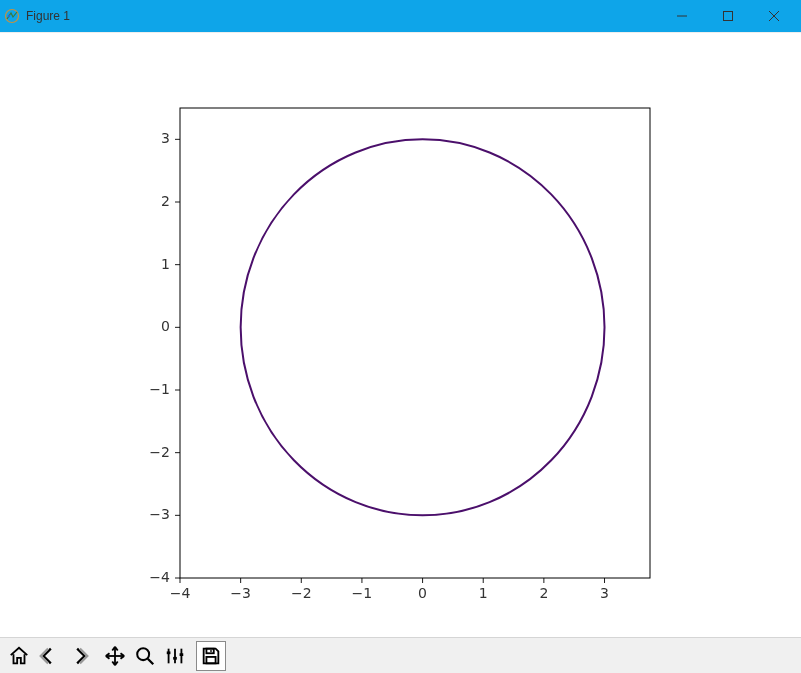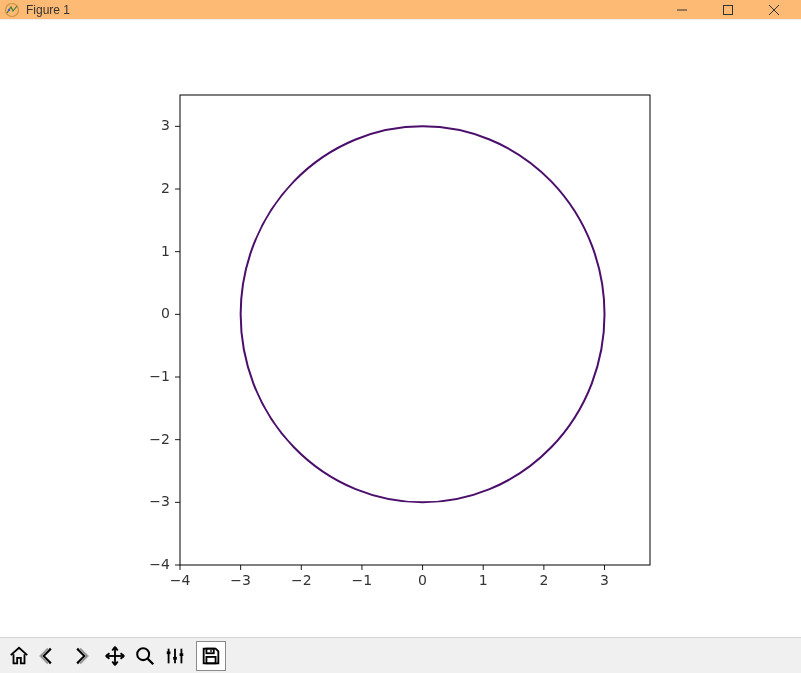--- a/index.html
+++ b/index.html
@@ -7,22 +7,22 @@
       width: 801px;
       height: 673px;
       background: #fff;
       font-family: "Segoe UI", Arial, sans-serif;
       font-size: 12px;
       display: flex;
       flex-direction: column;
       overflow: hidden;
     }
     .titlebar {
-      height: 20px;
-      background: #fdba74;
+      height: 33px;
+      background: #0ea5e9;
       display: flex;
       align-items: center;
       padding: 0 4px;
       border-bottom: 1px solid #eee;
     }
     .titlebar .app-icon {
       width: 16px; height: 16px;
       margin-right: 6px;
       display: inline-flex; align-items: center; justify-content: center;
     }

